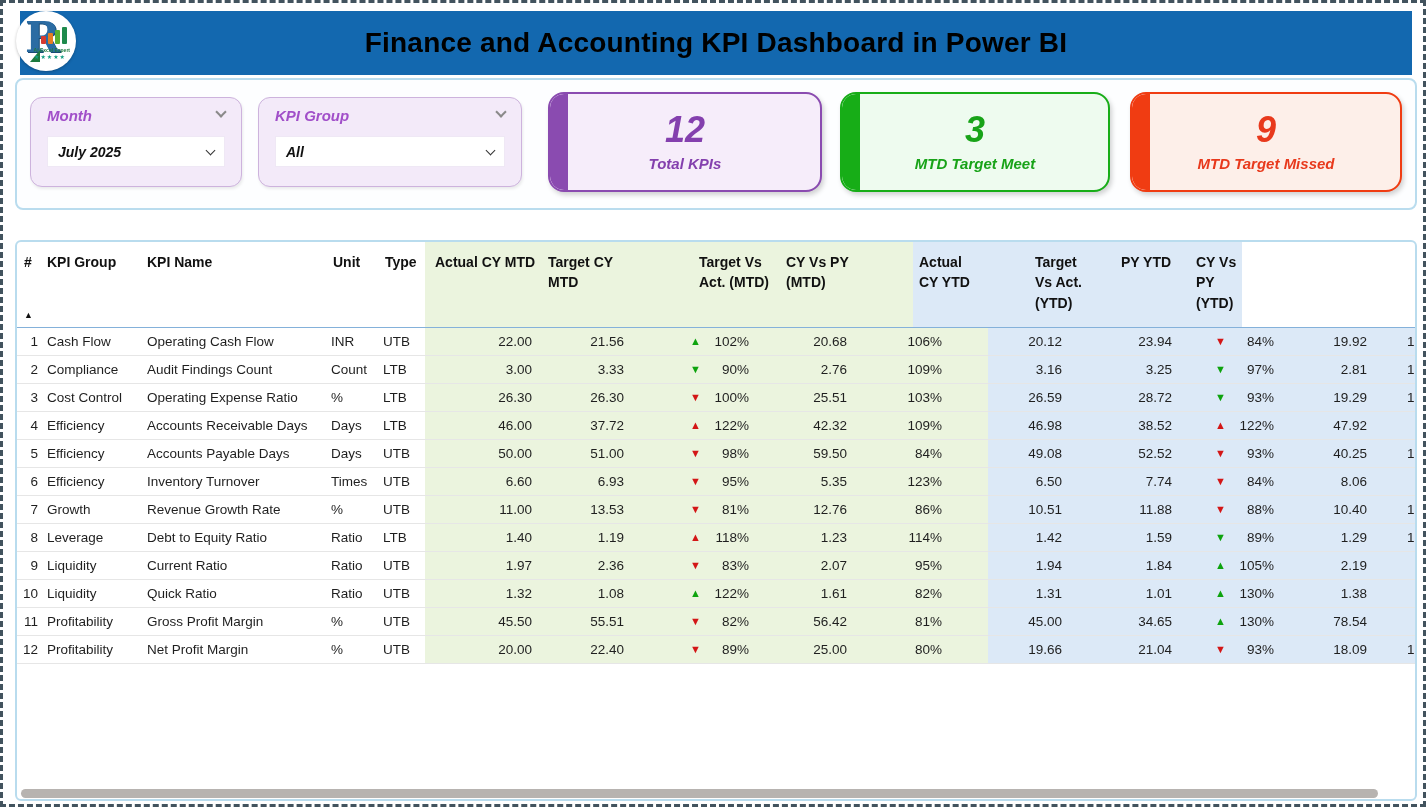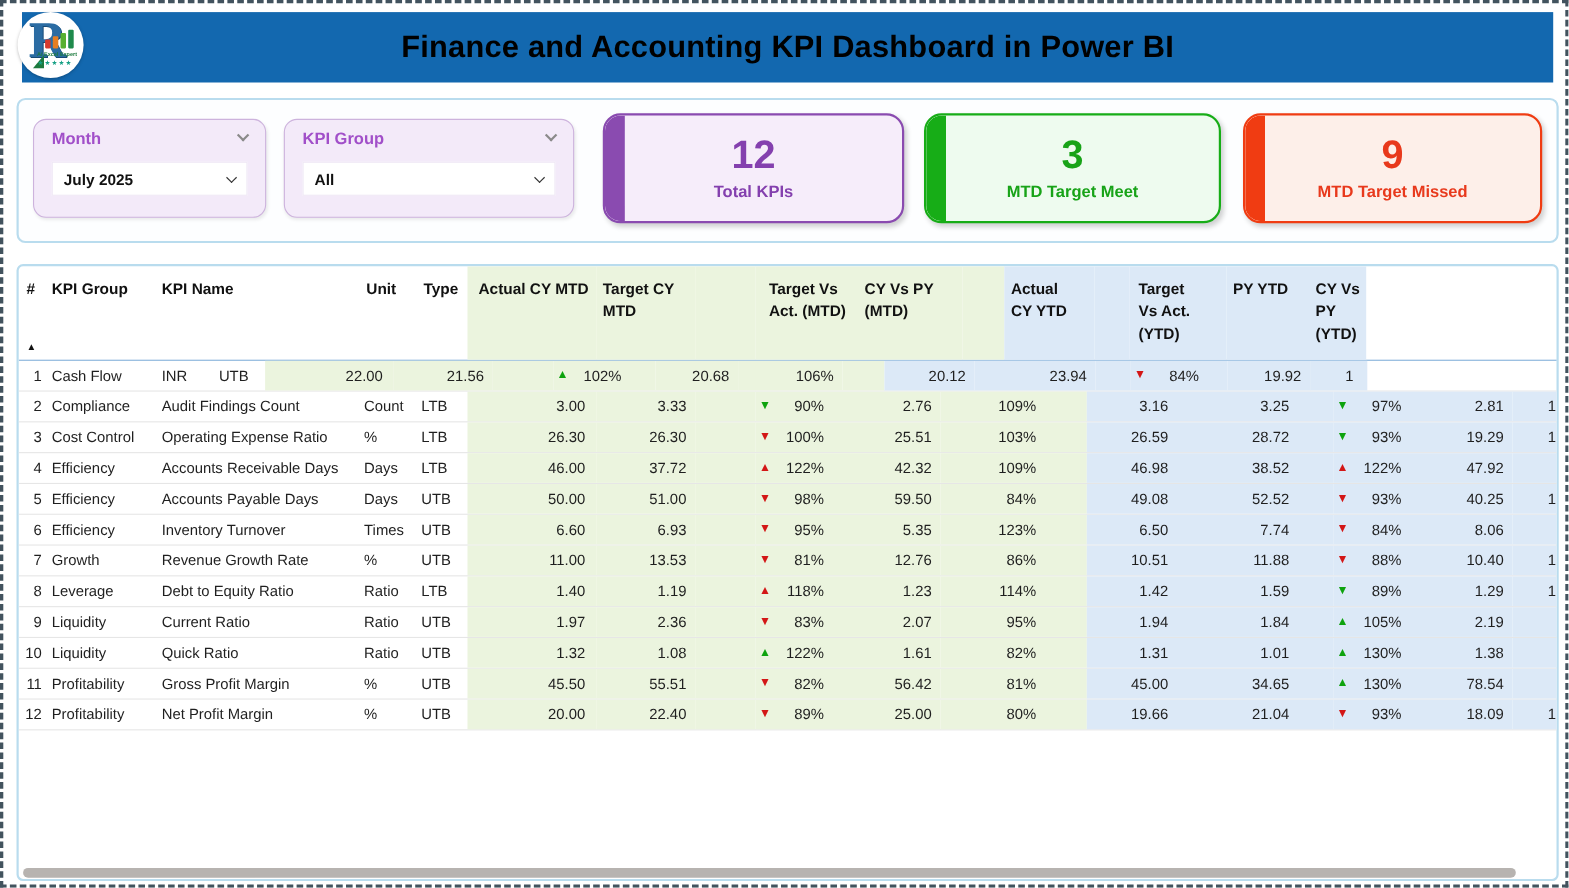--- a/index.html
+++ b/index.html
@@ -18,22 +18,22 @@
   .logo .mono { position:absolute; left:9px; top:2px; font-family:"DejaVu Serif", serif;
                 font-weight:bold; font-size:42px; color:#2b6ca3; text-shadow:1px 1px 0 #174a75; }
   .logo .wedge { position:absolute; left:14px; bottom:9px; width:0; height:0;
                  border-left:10px solid transparent; border-bottom:12px solid #1d7a3e; }
   .logo .bars { position:absolute; right:9px; top:16px; display:flex; align-items:flex-end; gap:2px; }
   .logo .bars i { display:block; width:5px; border-radius:1px; }
   .logo .tagline { position:absolute; right:6px; top:36px; font-size:5px; color:#1d7a3e; font-weight:bold; }
   .logo .stars { position:absolute; right:10px; top:42px; font-size:6px; color:#16a085; letter-spacing:1px; }
 
   
-  .filterband { position:absolute; left:12px; top:86px; width:1402px; height:132px;
-                background:#fdfeff; border:2px solid #b9dcee; border-radius:8px; }
+  .filterband { position:absolute; left:12px; top:75px; width:1402px; height:132px;
+                background:#fdfeff; border:2px solid #b9dcee; border-radius:8px;font-style:italic; }
   .slicer { position:absolute; top:17px; height:90px; background:#f3eaf9;
             border:1px solid #cdb3dd; border-radius:12px; box-shadow:1px 2px 3px rgba(0,0,0,.08); }
   .slicer-month { left:13px; width:212px; }
   .slicer-group { left:241px; width:264px; }
   .slicer-label { position:absolute; left:16px; top:9px; font-size:15px; font-weight:bold;
                   color:#a14fc9; }
   .chev { display:inline-block; width:8px; height:8px; border-right:2px solid #8a8a8a;
           border-bottom:2px solid #8a8a8a; transform:rotate(45deg); }
   .slicer-chev { position:absolute; right:16px; top:10px; }
   .dropdown { position:absolute; left:16px; right:16px; top:38px; height:31px; background:#fff;
@@ -172,20 +172,21 @@
         <div class="c13 bbg">Actual CY YTD</div>
         <div class="c15 bbg"></div>
         <div class="c16 bbg">Target Vs Act. (YTD)</div>
         <div class="c17 bbg">PY YTD</div>
         <div class="c18 bbg">CY Vs PY (YTD)</div>
       </div>
       <div id="tbody">
           <div class="trow">
     <div class="cell c1 num">1</div>
     <div class="cell c2 txt">Cash Flow</div>
+    <div class="cell c3 txt">Operating Cash Flow</div>
     <div class="cell c4 txt">INR</div>
     <div class="cell c5 txt">UTB</div>
     <div class="cell c6 num gbg">22.00</div>
     <div class="cell c7 num gbg">21.56</div>
     <div class="cell c8 gbg"></div>
     <div class="cell c9 tva gbg">
       <span class="arr a-g">▲</span>
       <span class="pct">102%</span>
     </div>
     <div class="cell c10 num gbg">20.68</div>

